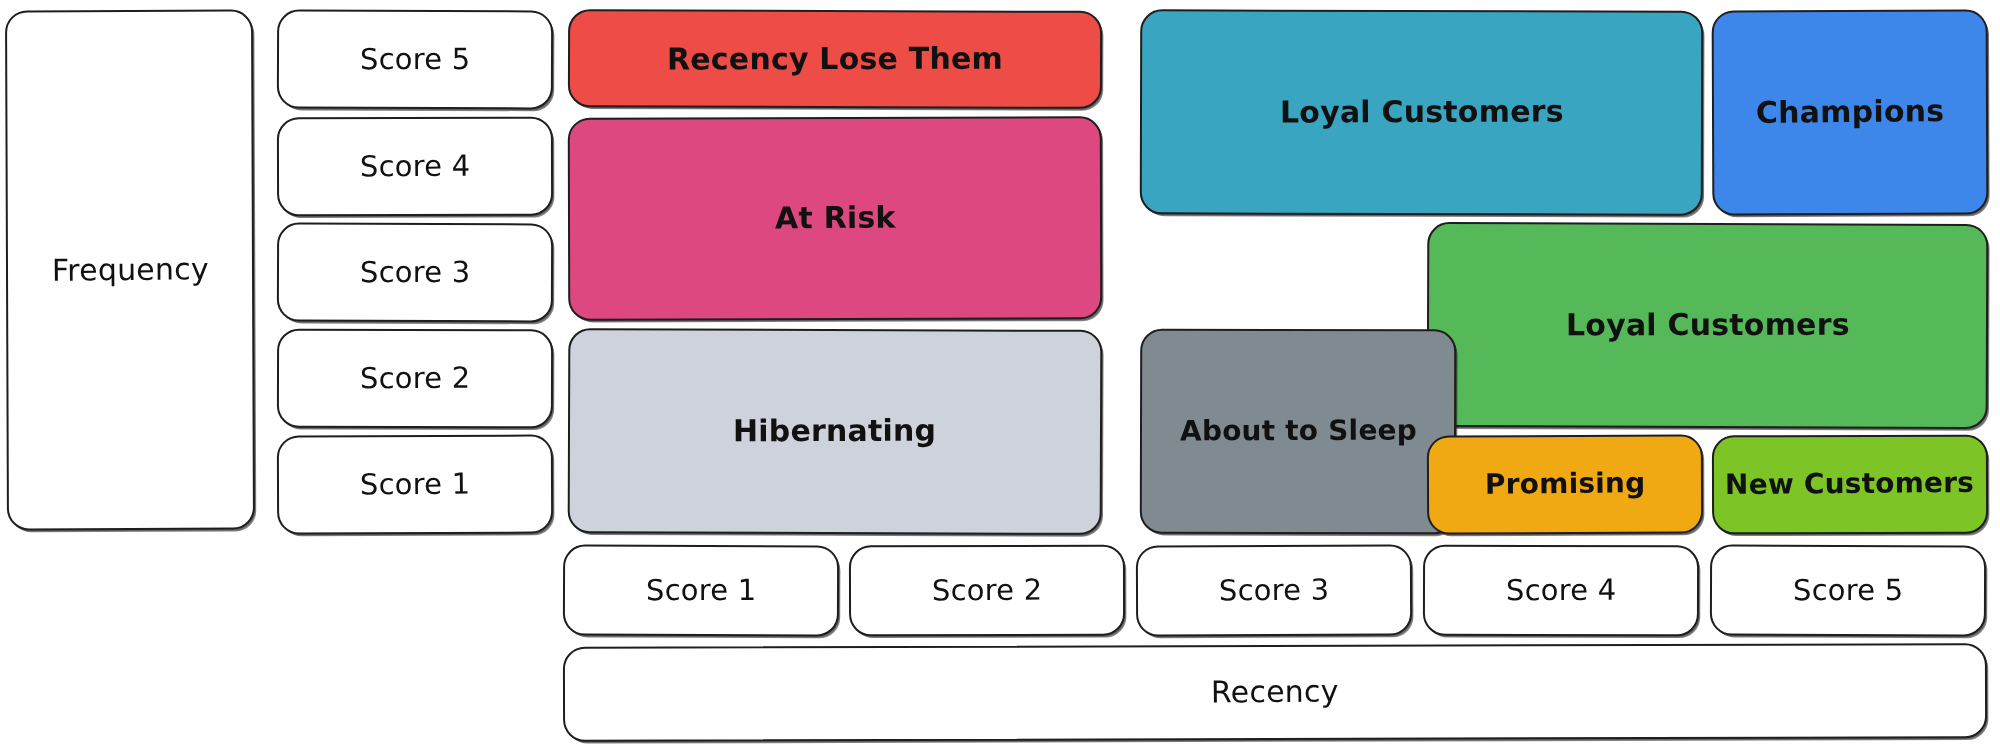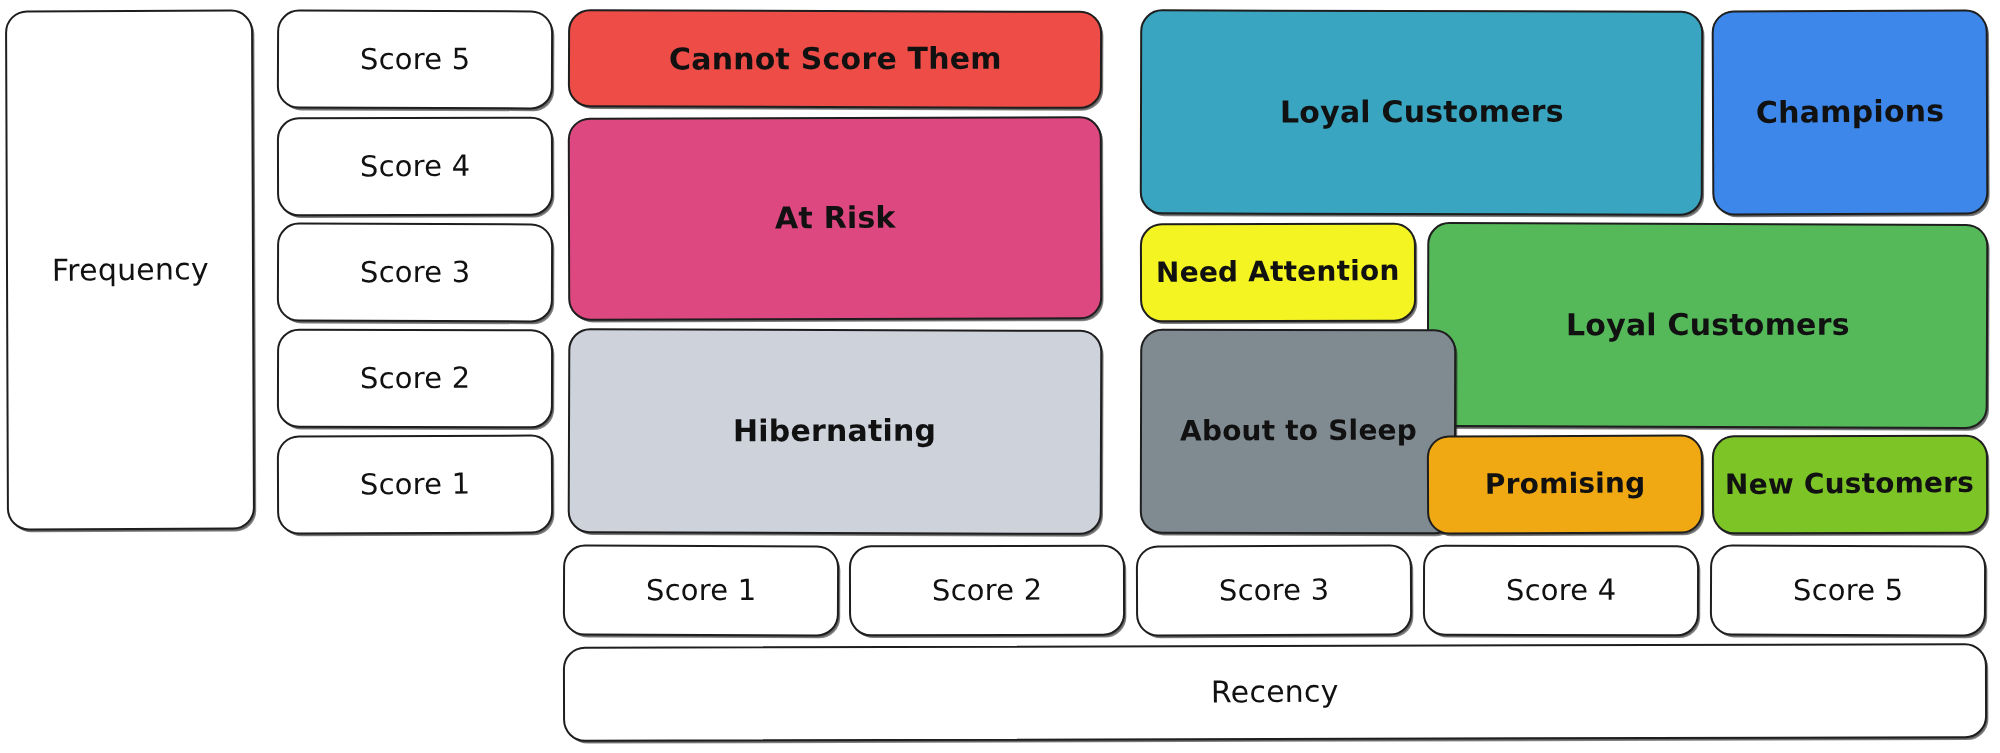--- a/index.html
+++ b/index.html
@@ -90,42 +90,39 @@
 
   <div class="box plain r4" style="left:277px; top:329px; width:276px; height:99px;">
     <span class="lbl">Score 2</span>
   </div>
 
   <div class="box plain r1" style="left:277px; top:435px; width:276px; height:99px;">
     <span class="lbl">Score 1</span>
   </div>
 
   <div class="box seg r2" style="left:568px; top:10px; width:534px; height:98px; background:#ED4C47;">
-    <span class="lbl">Cannot Score Them</span>
+    <span class="lbl">Recency Lose Them</span>
   </div>
 
   <div class="box seg r3" style="left:568px; top:117px; width:534px; height:203px; background:#DE4880;">
     <span class="lbl">At Risk</span>
   </div>
 
   <div class="box seg r2" style="left:568px; top:329px; width:534px; height:205px; background:#CDD2DB;">
     <span class="lbl">Hibernating</span>
   </div>
 
   <div class="box seg r4" style="left:1140px; top:10px; width:563px; height:205px; background:#39A5C0;">
     <span class="lbl">Loyal Customers</span>
   </div>
 
   <div class="box seg r1" style="left:1712px; top:10px; width:276px; height:205px; background:#3D87EA;">
     <span class="lbl">Champions</span>
   </div>
 
-  <div class="box seg sm r3" style="left:1140px; top:223px; width:276px; height:99px; background:#F4F422;">
-    <span class="lbl">Need Attention</span>
-  </div>
 
   <div class="box seg r2" style="left:1427px; top:223px; width:561px; height:205px; background:#55B95A;">
     <span class="lbl">Loyal Customers</span>
   </div>
 
   <div class="box seg sm r4" style="left:1140px; top:329px; width:316px; height:205px; background:#808A91;">
     <span class="lbl">About to Sleep</span>
   </div>
 
   <div class="box seg sm r1" style="left:1427px; top:435px; width:276px; height:99px; background:#F0A913;">

